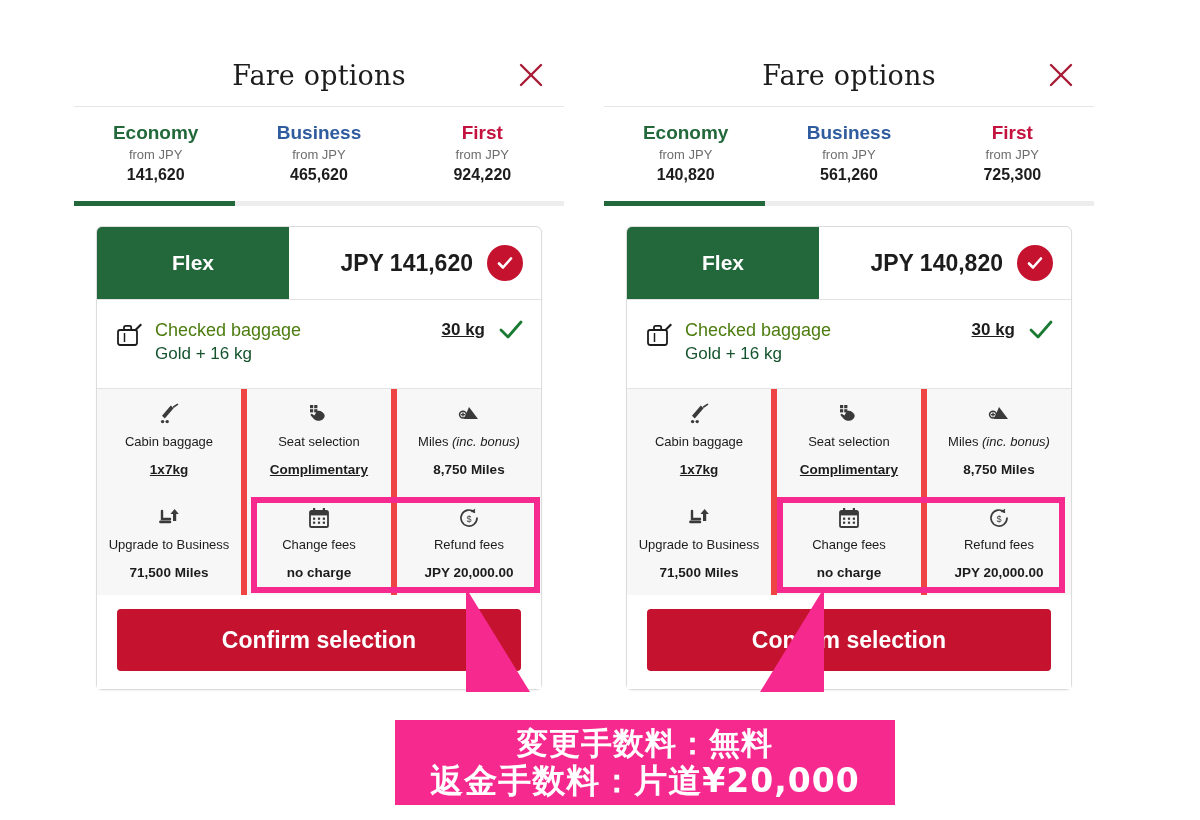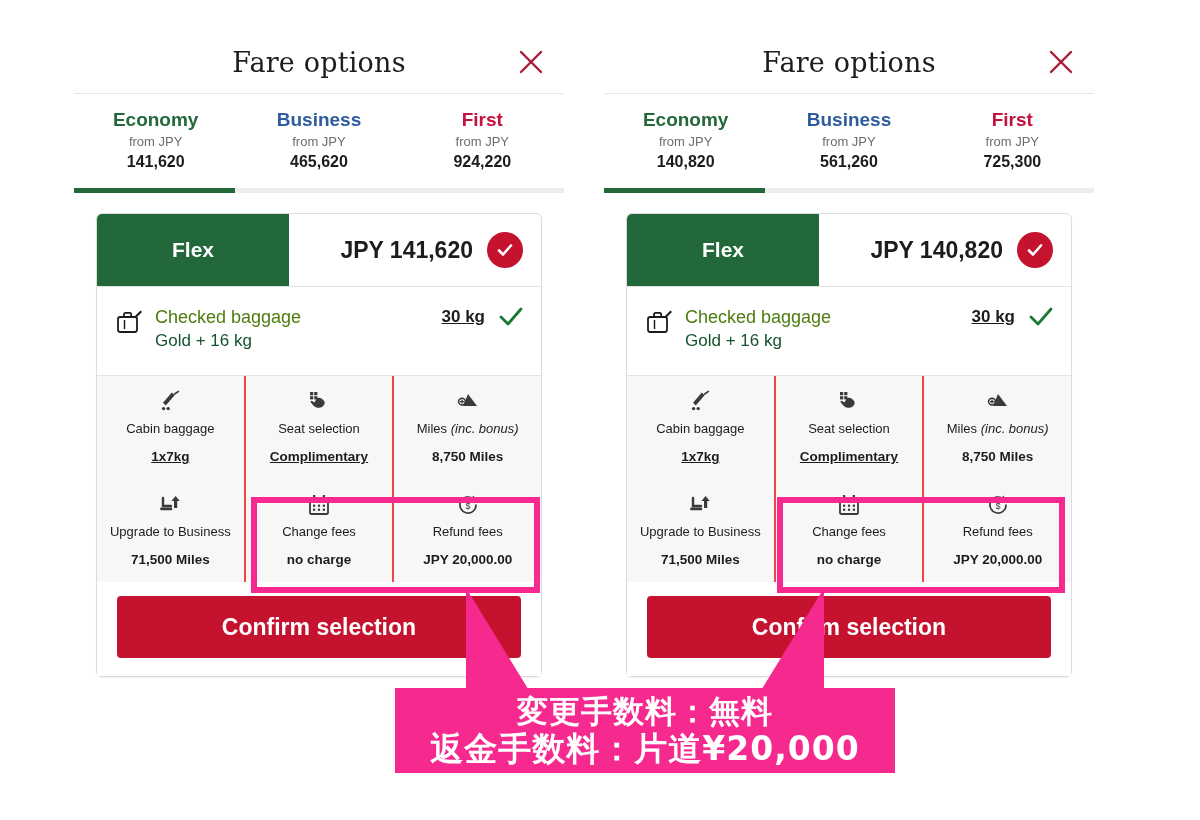--- a/index.html
+++ b/index.html
@@ -5,21 +5,21 @@
   * { box-sizing: border-box; margin: 0; padding: 0; }
   html, body {
     width: 1200px; height: 820px;
     background: #ffffff;
     font-family: "Liberation Sans", sans-serif;
     overflow: hidden;
   }
   .screen { position: relative; width: 1200px; height: 820px; background:#fff; }
 
   
-  .panel { position: absolute; top: 31px; width: 490px; height: 650px; overflow: hidden; }
+  .panel { position: absolute; top: 44px; width: 490px; height: 650px; overflow: hidden; }
   .panel.left  { left: 74px; }
   .panel.right { left: 604px; }
 
   .dialog-head {
     position: relative; height: 62px;
     display:flex; align-items:center; justify-content:center;
     background:#fff;
   }
   .dialog-title {
     font-family: "DejaVu Serif", "Liberation Serif", serif;
@@ -86,21 +86,21 @@
   .bag-sub { font-size:17px; color:#14532d; line-height:24px; }
   .bag-right { display:flex; align-items:flex-start; gap:14px; padding-top:2px; }
   .bag-kg { font-size:17px; font-weight:bold; color:#1c1c1c; text-decoration: underline; }
   .bag-tick { width:24px; height:20px; }
 
   
   .feat-grid { background:#f7f7f7; }
   .feat-row { display:flex; }
   .feat-cell {
     flex:1; text-align:center; padding: 12px 4px 14px 4px;
-    border-right:2px solid #ef4444; position: relative;
+    border-right:6px solid #ef4444; position: relative;
   }
   .feat-cell:last-child { border-right:none; }
   .feat-row + .feat-row .feat-cell { }
   .feat-icon { height: 28px; display:flex; align-items:center; justify-content:center; margin-bottom: 4px; }
   .feat-label { font-size:13px; color:#1c1c1c; line-height:18px; }
   .feat-label .ital { font-style: italic; }
   .feat-value { font-size:13.5px; font-weight:bold; color:#1c1c1c; margin-top:10px; line-height:17px; }
   .feat-value.underlined { text-decoration: underline; }
 
   
@@ -114,21 +114,21 @@
   .confirm-btn {
     width:100%; height: 62px; border:none; border-radius:4px;
     background: var(--accent-red, #c4122f); color:#fff;
     font-size:23px; font-weight:bold; cursor:pointer;
     font-family:"Liberation Sans", sans-serif;
   }
 
   
   .anno-layer { position:absolute; left:0; top:0; width:1200px; height:820px; z-index: 30; pointer-events:none; }
   .anno-banner {
-    position:absolute; left:395px; top:688px; width:500px; height:85px;
+    position:absolute; left:395px; top:720px; width:500px; height:85px;
     background: var(--accent-pink, #f6298f);
     display:flex; flex-direction:column; align-items:center; justify-content:center;
     z-index: 32;
   }
   .anno-line {
     color:#fff; font-weight:bold; letter-spacing:1px;
     font-family:"DejaVu Sans", sans-serif;
     white-space: nowrap;
   }
   .anno-line.l1 { font-size:31px; line-height:36px; }

